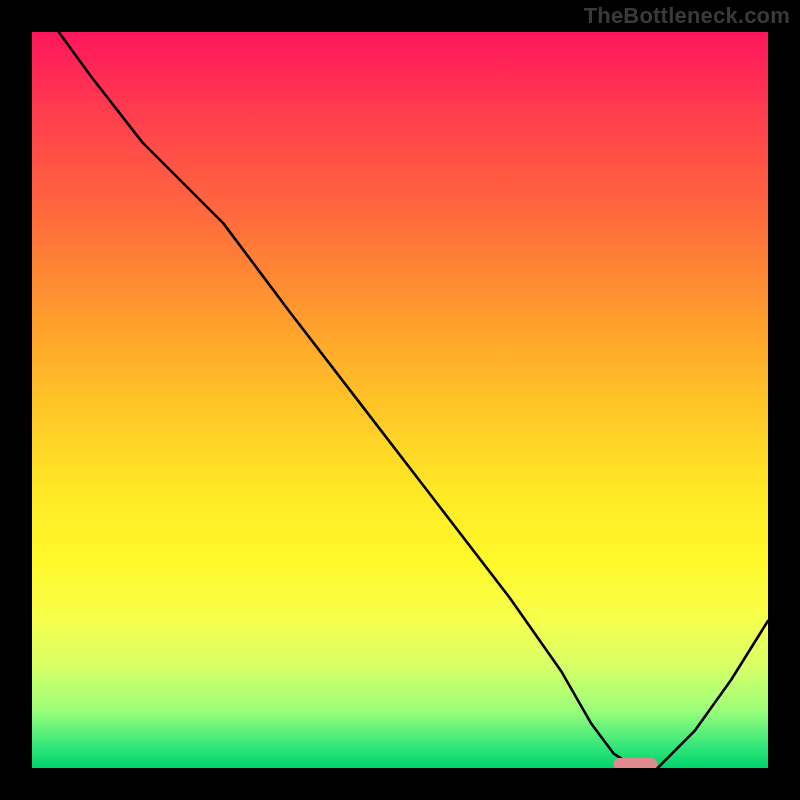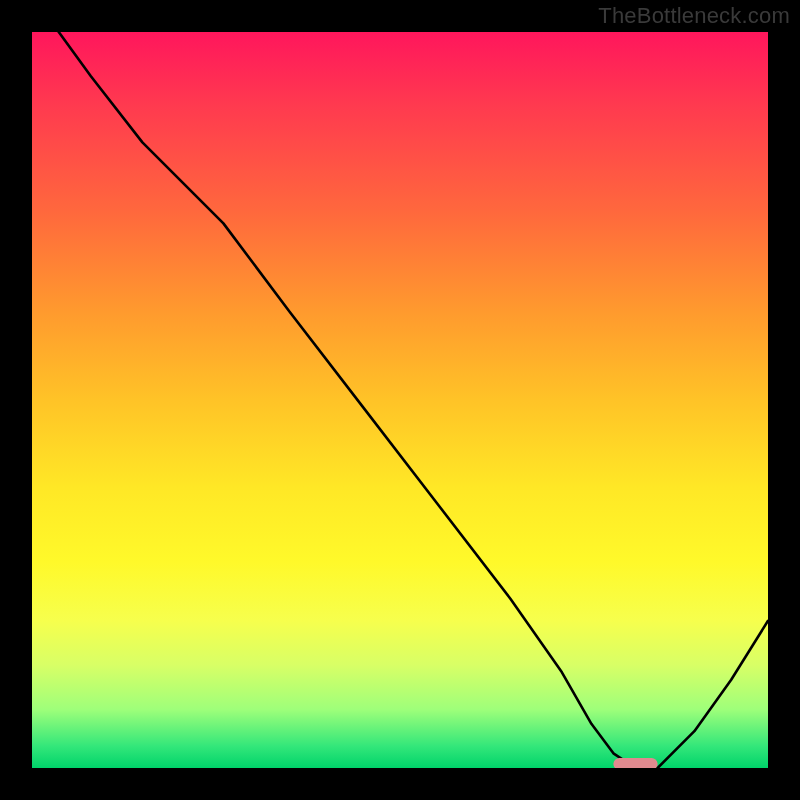--- a/index.html
+++ b/index.html
@@ -15,21 +15,21 @@
     position: relative;
     width: 800px;
     height: 800px;
   }
   .watermark {
     position: absolute;
     top: 3px;
     right: 10px;
     color: #3a3a3a;
     font-size: 22px;
-    font-weight: 400;
+    font-weight: 700;
     letter-spacing: 0.2px;
     user-select: none;
   }
   
   .plot {
     position: absolute;
     left: 32px;
     top: 32px;
     width: 736px;
     height: 736px;

